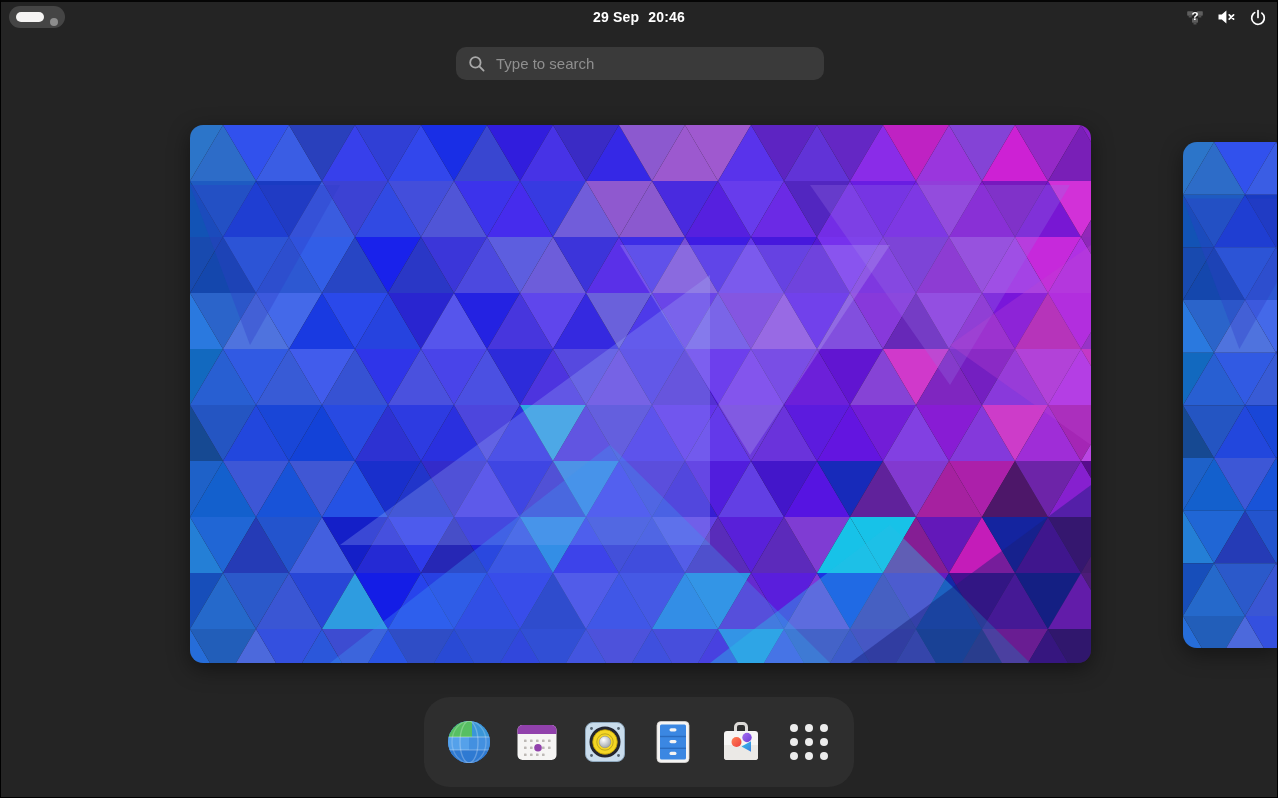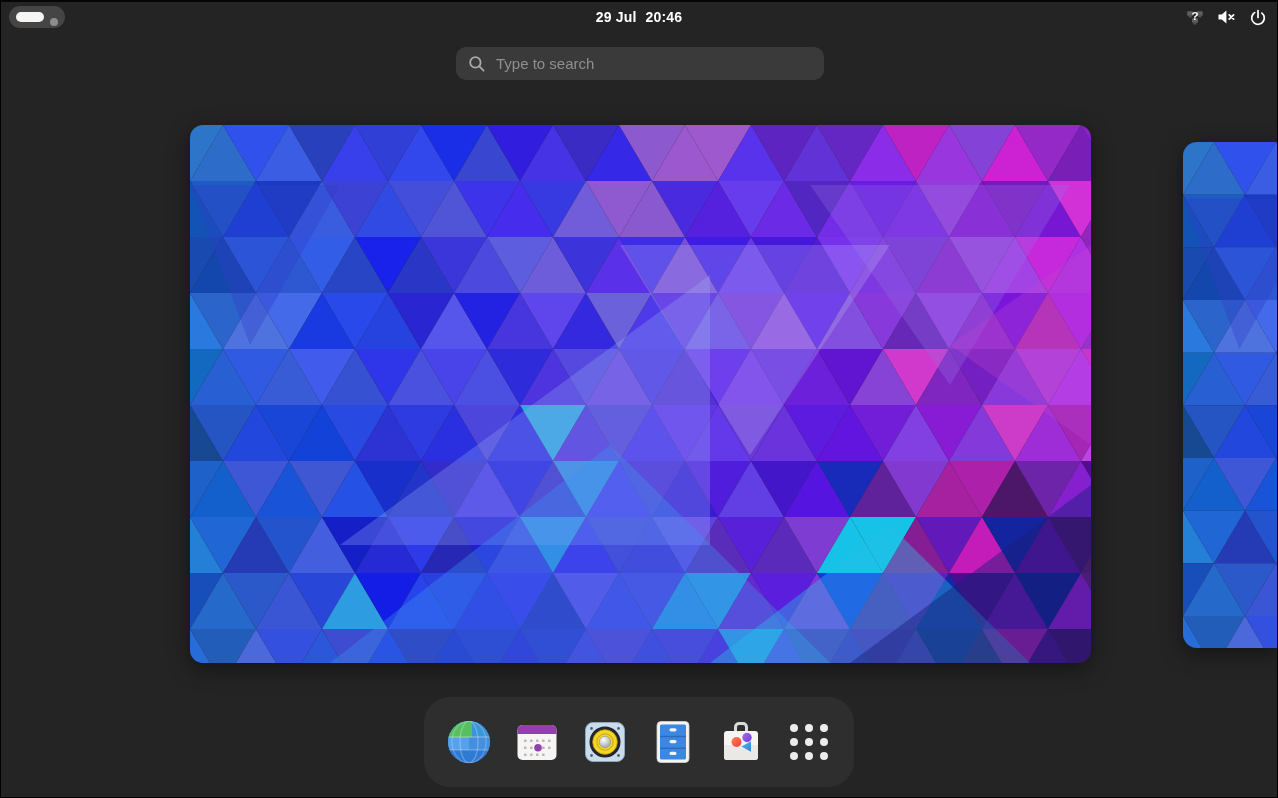--- a/index.html
+++ b/index.html
@@ -66,21 +66,21 @@
 <div class="screen">
 
   <div class="topbar">
 
     <div class="ws-pill">
       <span class="ws-active"></span>
       <span class="ws-dot"></span>
     </div>
 
     <div class="clock">
-      <span>29 Jul</span>
+      <span>29 Sep</span>
       <span>20:46</span>
     </div>
 
     <div class="status">
       <span>
         <svg width="18" height="18" viewBox="0 0 18 18">
           <g fill="#5e5e5e">
             <rect x="1.2" y="3.2" width="6" height="4.6" rx="0.8"></rect>
             <rect x="2.7" y="8.2" width="3" height="1.2"></rect>
             <rect x="10.8" y="3.2" width="6" height="4.6" rx="0.8"></rect>

